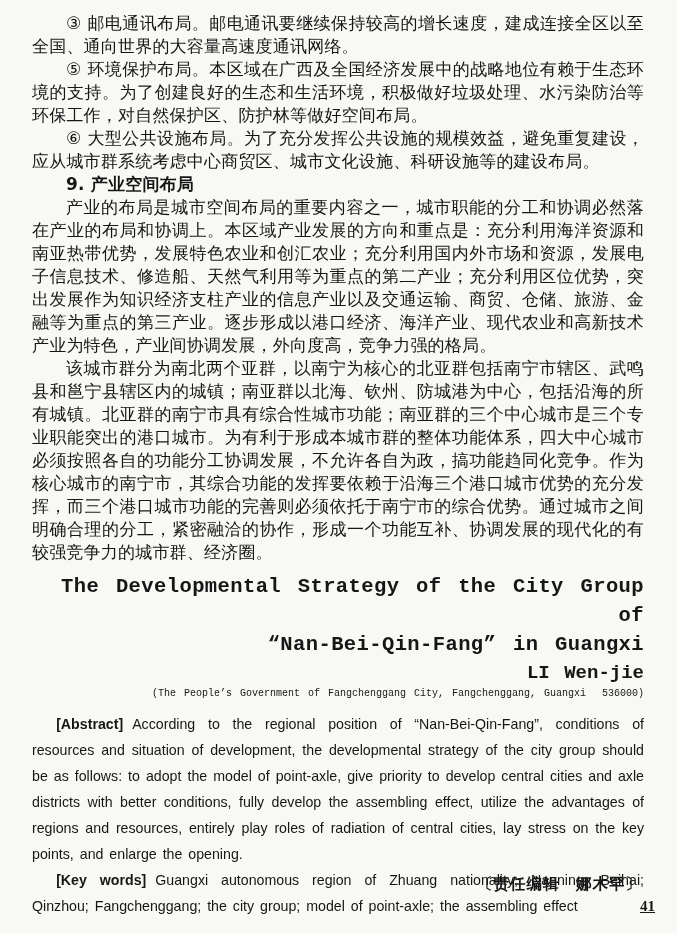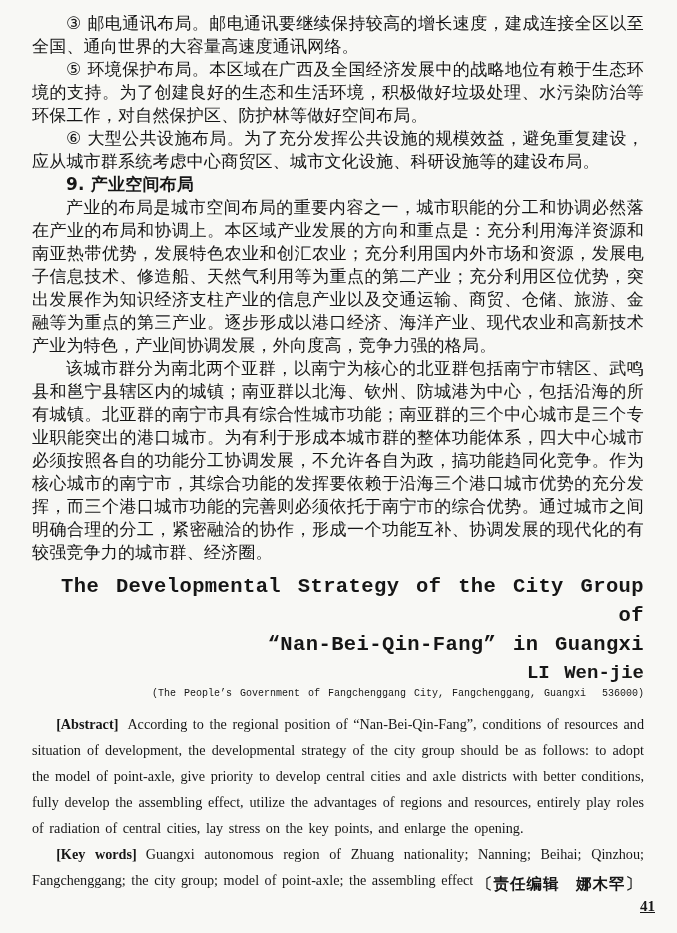--- a/index.html
+++ b/index.html
@@ -45,21 +45,21 @@
     word-spacing: 3px;
   }
   .affiliation {
     margin-top: 3px;
     font-size: 10px;
     line-height: 15px;
     word-spacing: 2px;
   }
   
   .abstract, .keywords {
-    font-family: Liberation Serif, serif;
+    font-family: Liberation Sans, sans-serif;
     font-size: 14.2px;
     line-height: 26px;
     text-align: justify;
     text-indent: 1.7em;
     word-spacing: 2px;
     margin: 0;
   }
   .abstract { margin-top: 10px; }
   .keywords { }
   .bracket-label { font-weight: 700; margin-right: 9px; }

